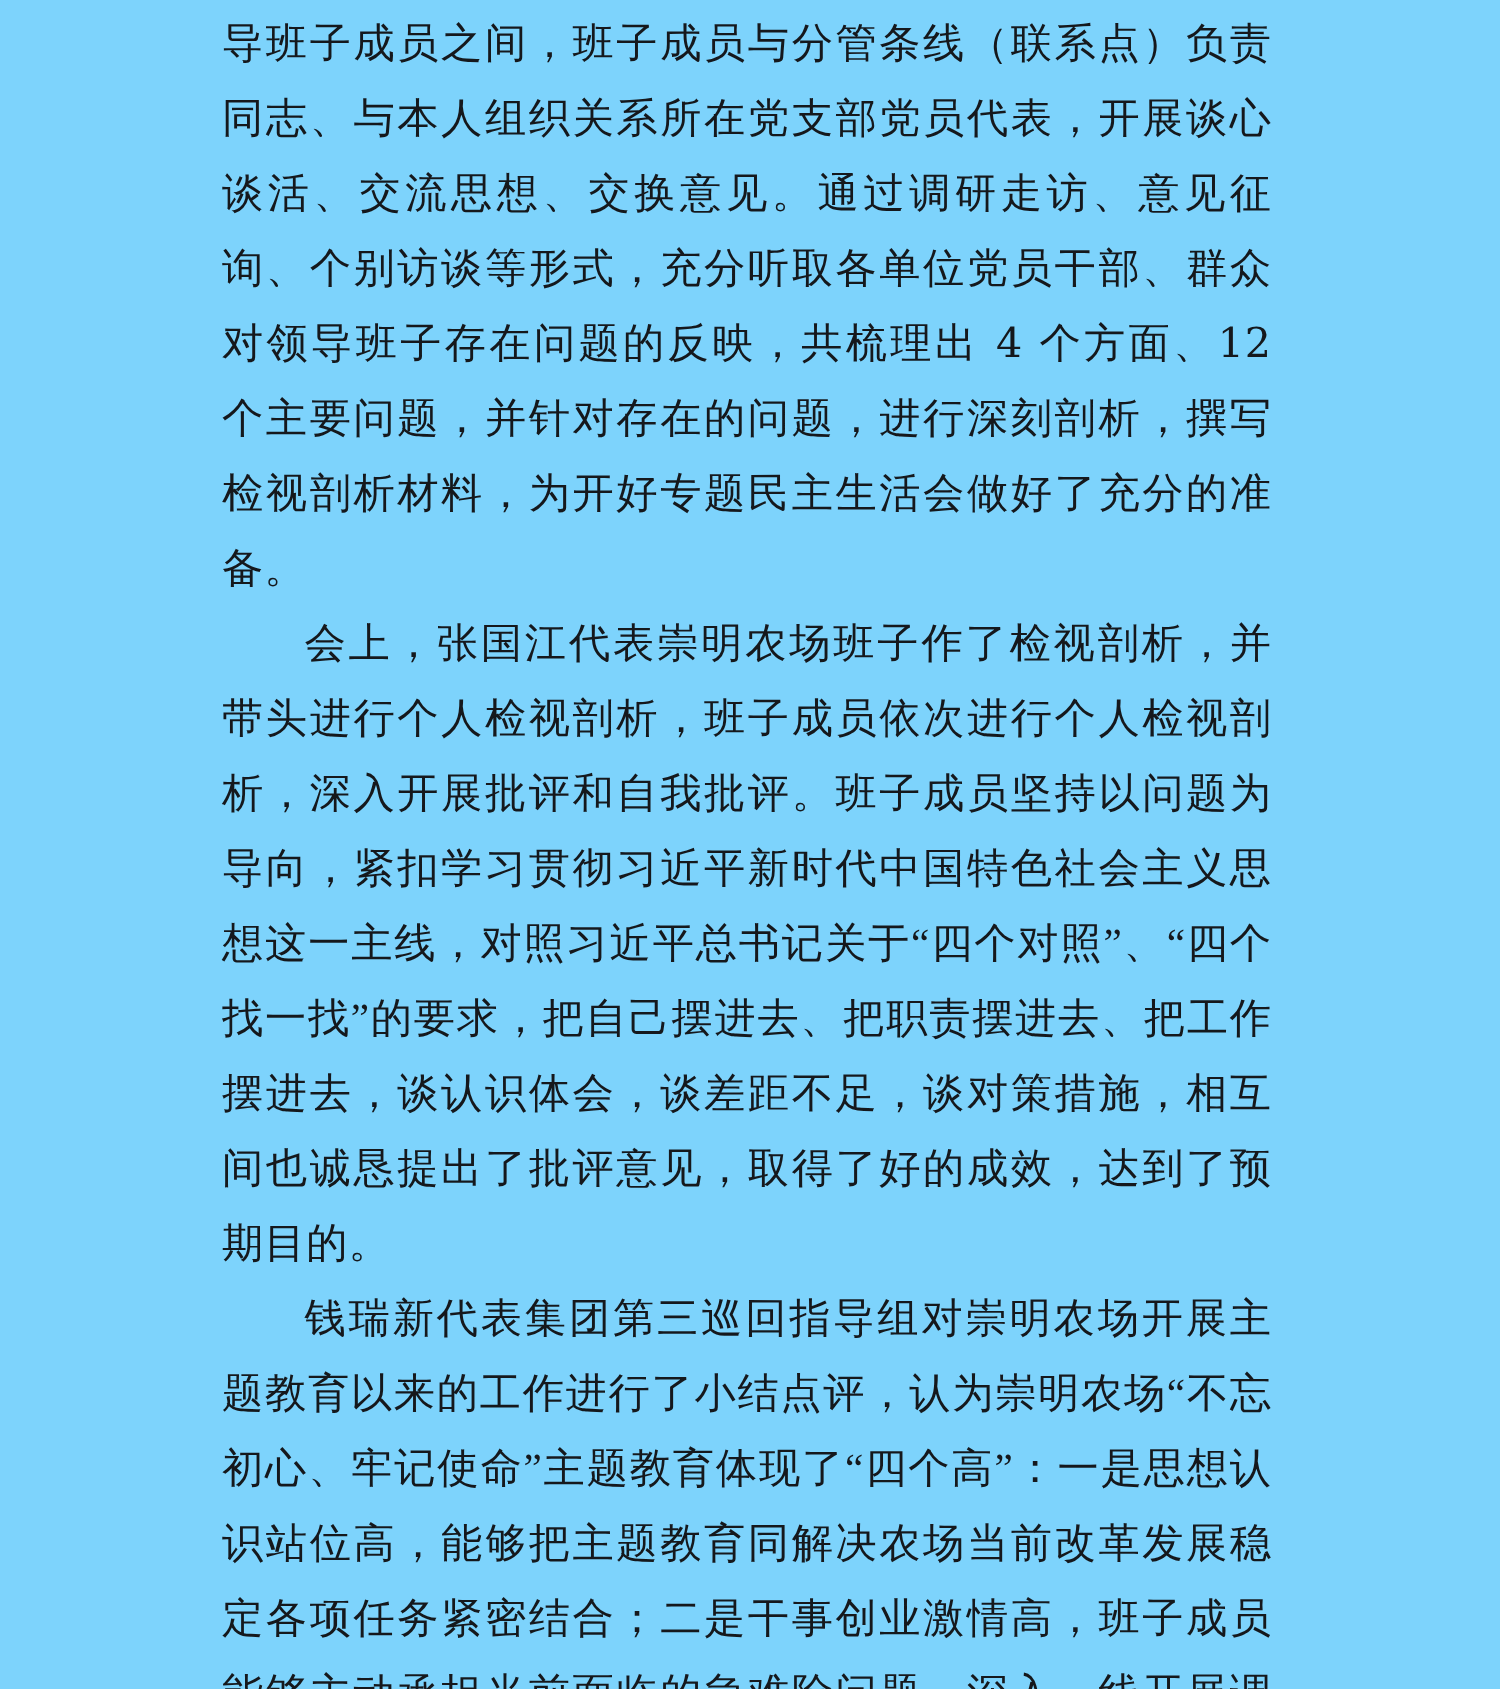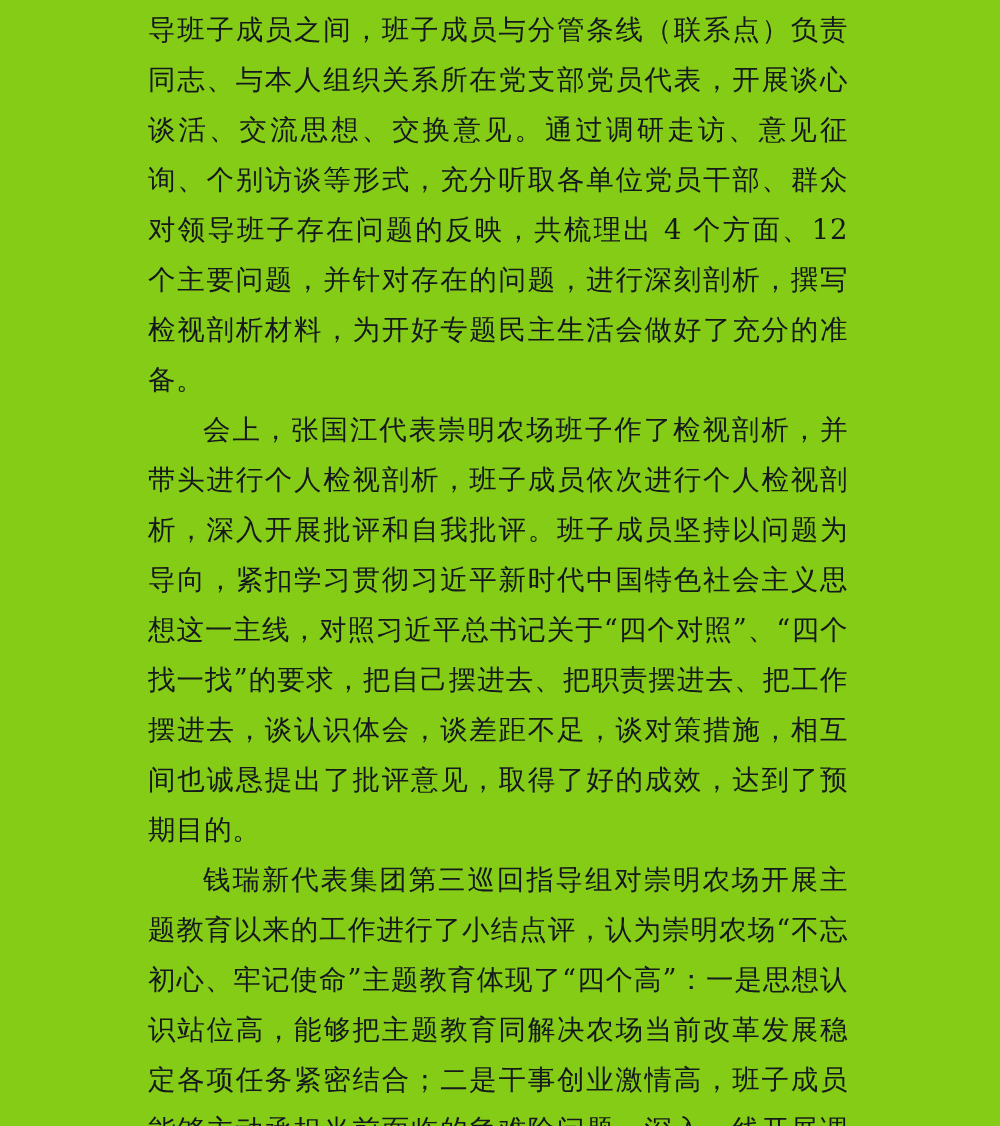--- a/index.html
+++ b/index.html
@@ -13,37 +13,38 @@
     font-family: "DejaVu Serif", "Liberation Serif", serif;
     color: #1b1b1b;
     overflow: hidden;
   }
   .page {
     position: relative;
     width: 1000px;
     height: 1126px;
     box-sizing: border-box;
     padding: 0 152px 2px 148px;
-    background: #84cc16;
+    background: #7dd3fc;
   }
   .doc-body {
     padding-top: 4px;
   }
   .para {
     margin: 0;
     font-size: 27.5px;
     line-height: 50px;
     letter-spacing: 0.6px;
     text-align: justify;
     text-justify: inter-ideograph;
     color: #15181c;
     font-weight: 500;
   }
   .para + .para {
     margin-top: 0;
+    font-family: Liberation Serif, serif;
   }
   .indent {
     text-indent: 2em;
   }
   .hang-first {
     text-indent: 0;
   }
 </style>
 </head>
 <body>

